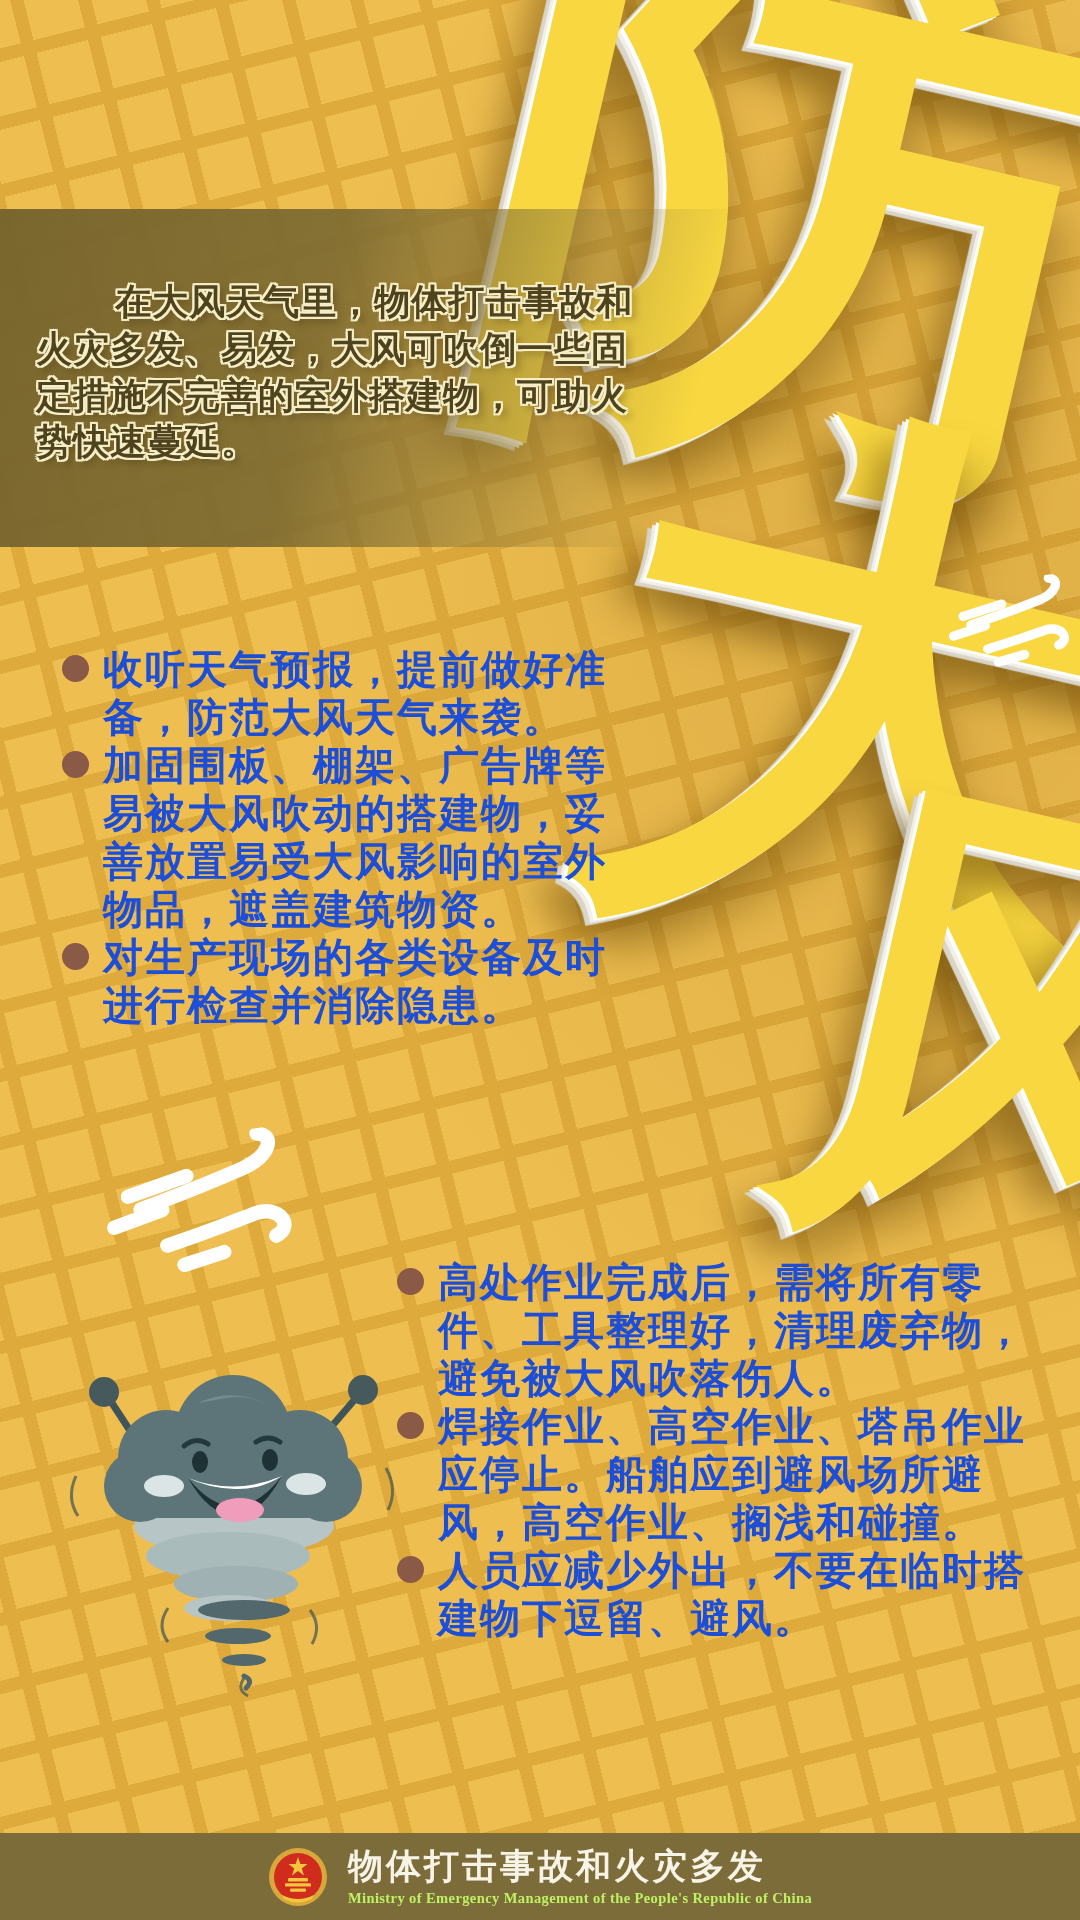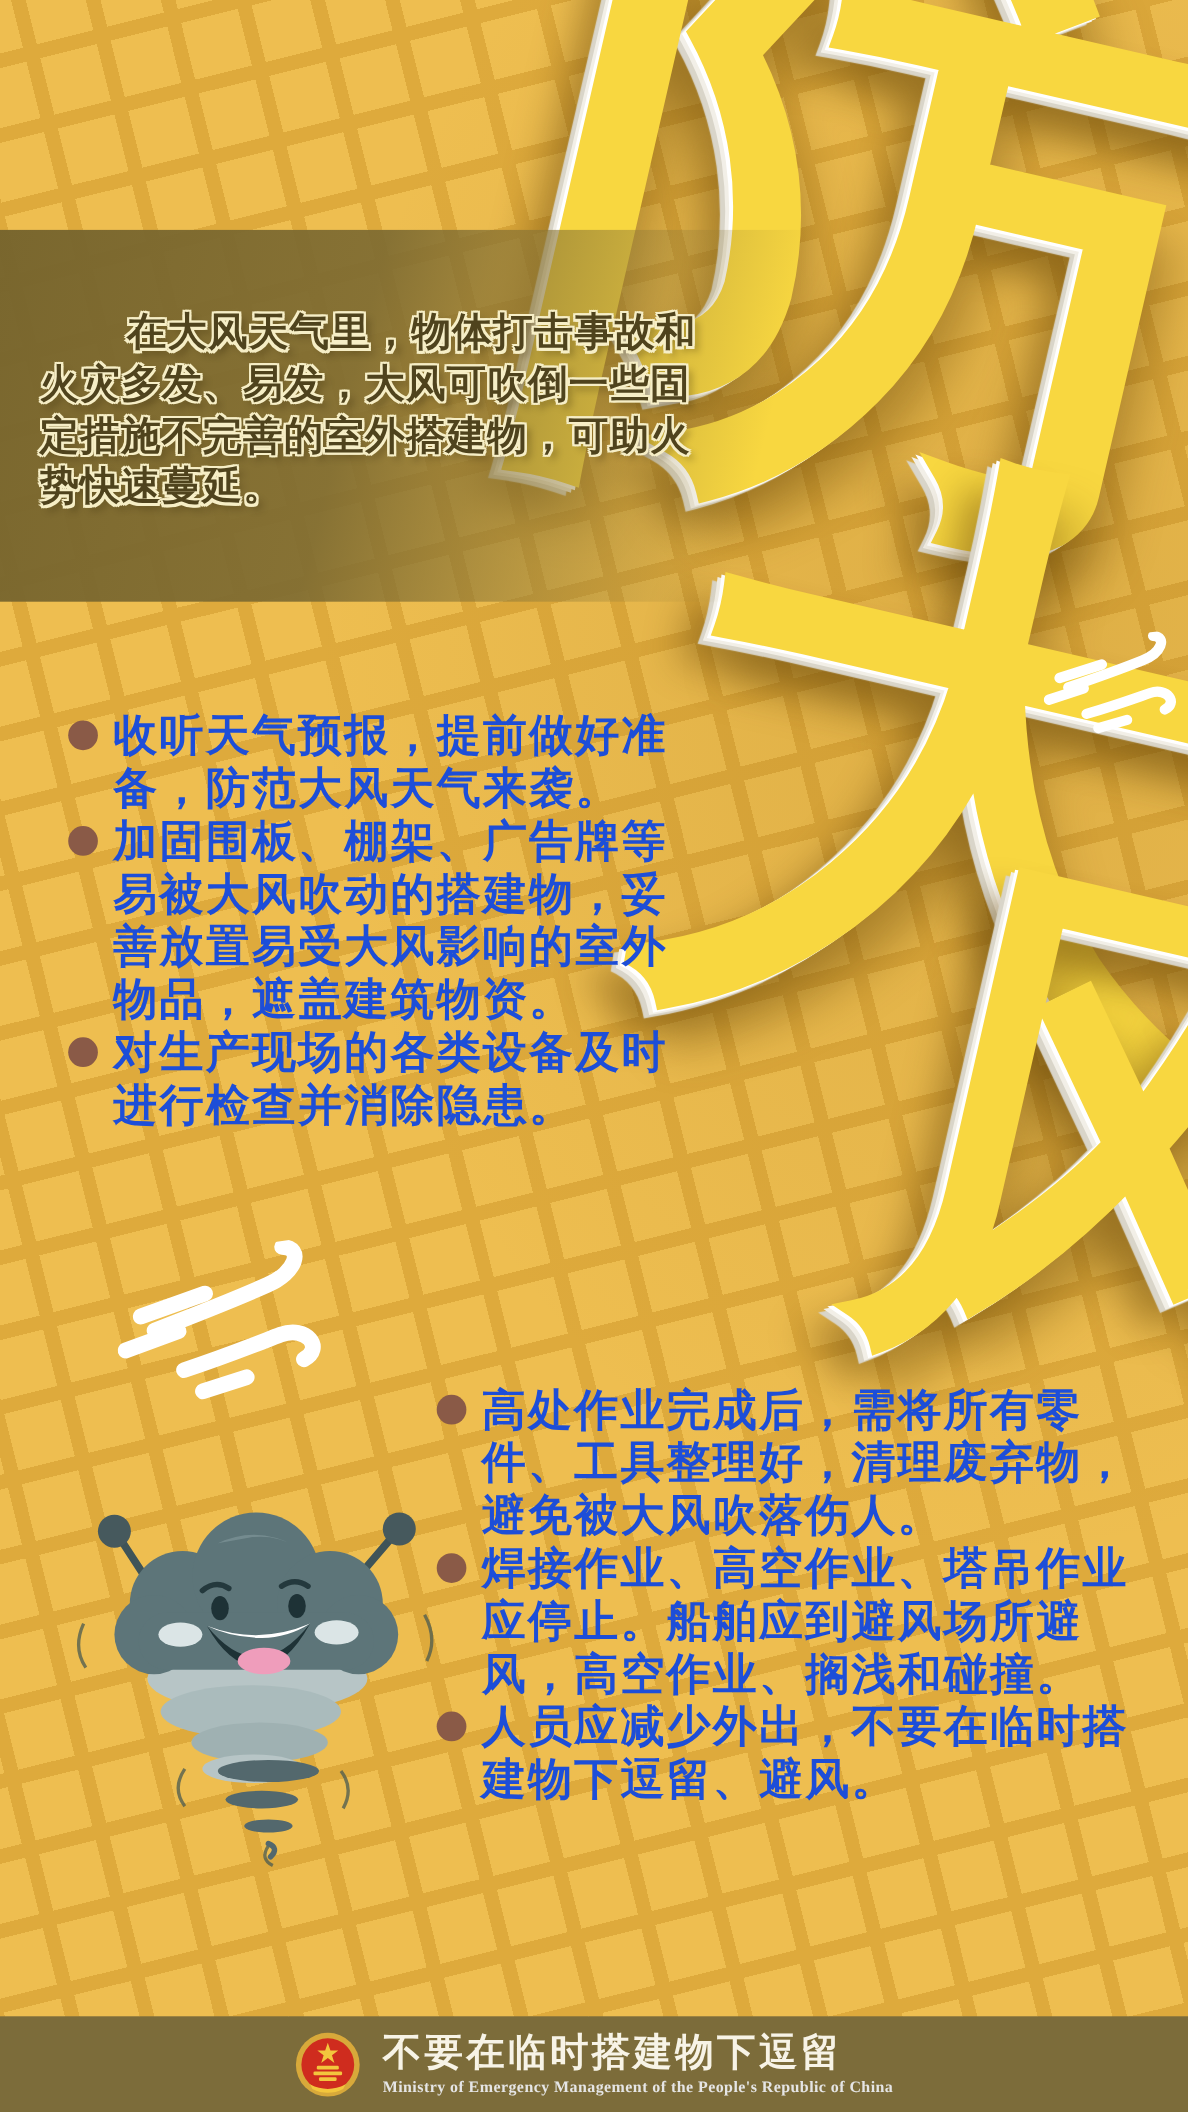--- a/index.html
+++ b/index.html
@@ -97,21 +97,21 @@
     background:#7c6c3a;
     display:flex;align-items:center;justify-content:center;gap:20px;
   }
   .emblem{width:60px;height:60px;flex:0 0 60px;}
   .footer-text{display:flex;flex-direction:column;}
   .org-cn{
     font-size:35px;font-weight:bold;color:#f7f3e6;letter-spacing:3px;line-height:1.15;
   }
   .org-en{
     font-family:"Liberation Serif",serif;
-    font-size:14.5px;font-weight:bold;color:#e5e5e5;letter-spacing:.4px;margin-top:3px;
+    font-size:14.5px;font-weight:bold;color:#bef264;letter-spacing:.4px;margin-top:3px;
   }
 </style>
 </head>
 <body>
 
 <div class="poster">
 
   <div class="bg-pattern"></div>
   <div class="bg-tint"></div>
 
@@ -233,18 +233,18 @@
       <circle cx="30" cy="30" r="24" fill="#cf2c1e"></circle>
       <polygon points="30,10 32.4,17 39.5,17 33.8,21.4 36,28.4 30,24 24,28.4 26.2,21.4 20.5,17 27.6,17" fill="#f3c63d"></polygon>
       <g fill="#f3c63d">
         <rect x="20" y="31" width="20" height="3.4" rx="1.2"></rect>
         <rect x="17" y="36.2" width="26" height="3.4" rx="1.2"></rect>
         <rect x="22" y="41.4" width="16" height="3.4" rx="1.2"></rect>
       </g>
       <path d="M14 48 Q30 56 46 48 L44 52 Q30 59 16 52 Z" fill="#f3c63d"></path>
     </svg>
     <div class="footer-text">
-      <span class="org-cn">不要在临时搭建物下逗留</span>
+      <span class="org-cn">物体打击事故和火灾多发</span>
       <span class="org-en">Ministry of Emergency Management of the People's Republic of China</span>
     </div>
   </div>
 
 </div>
 
 </body></html>

